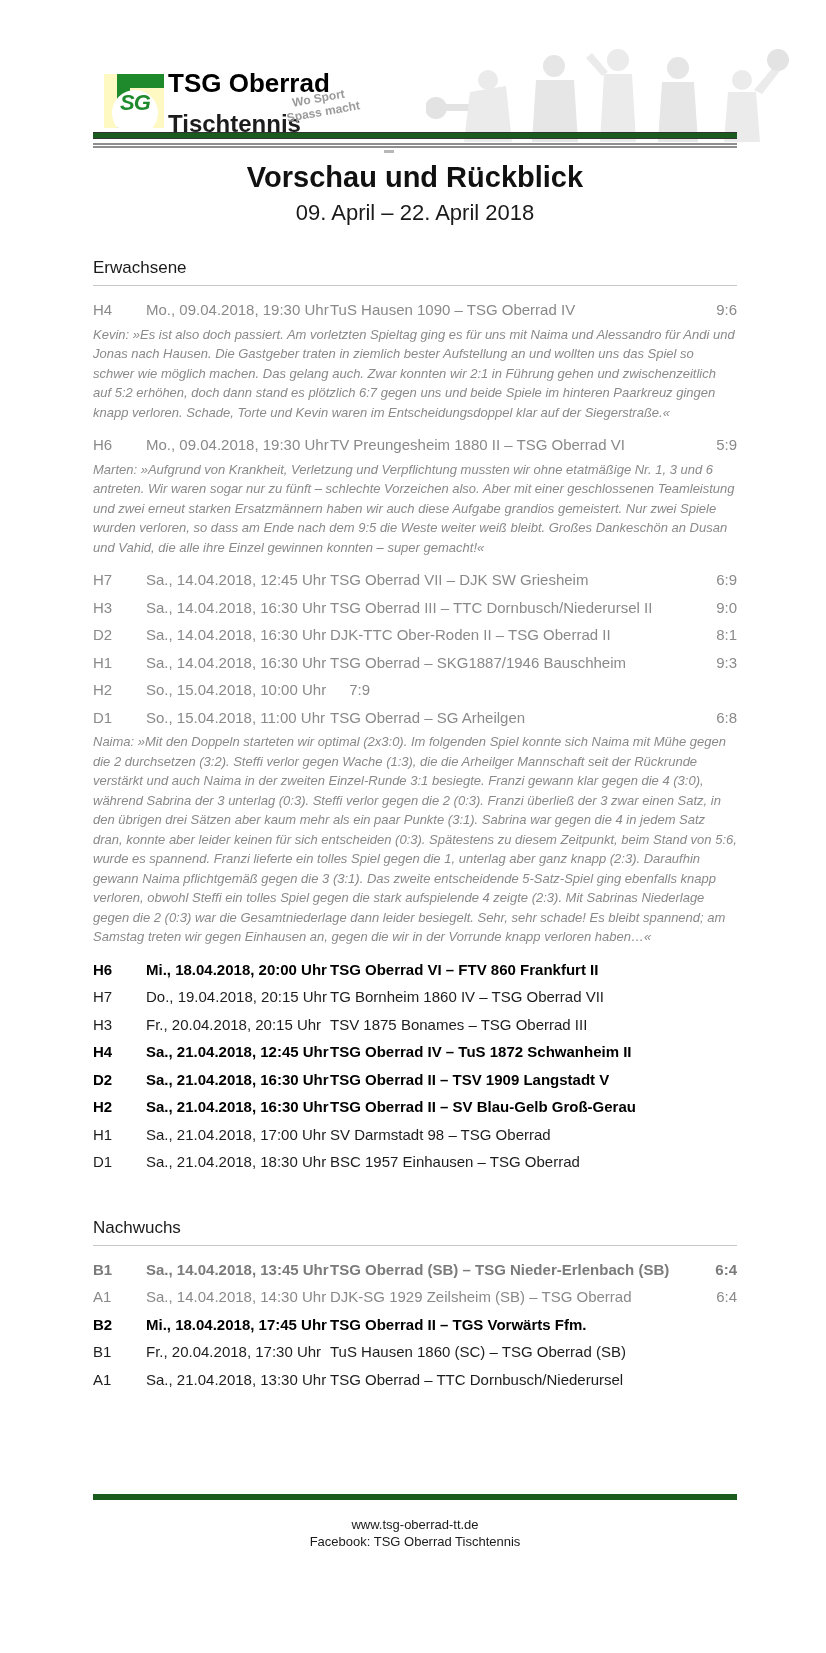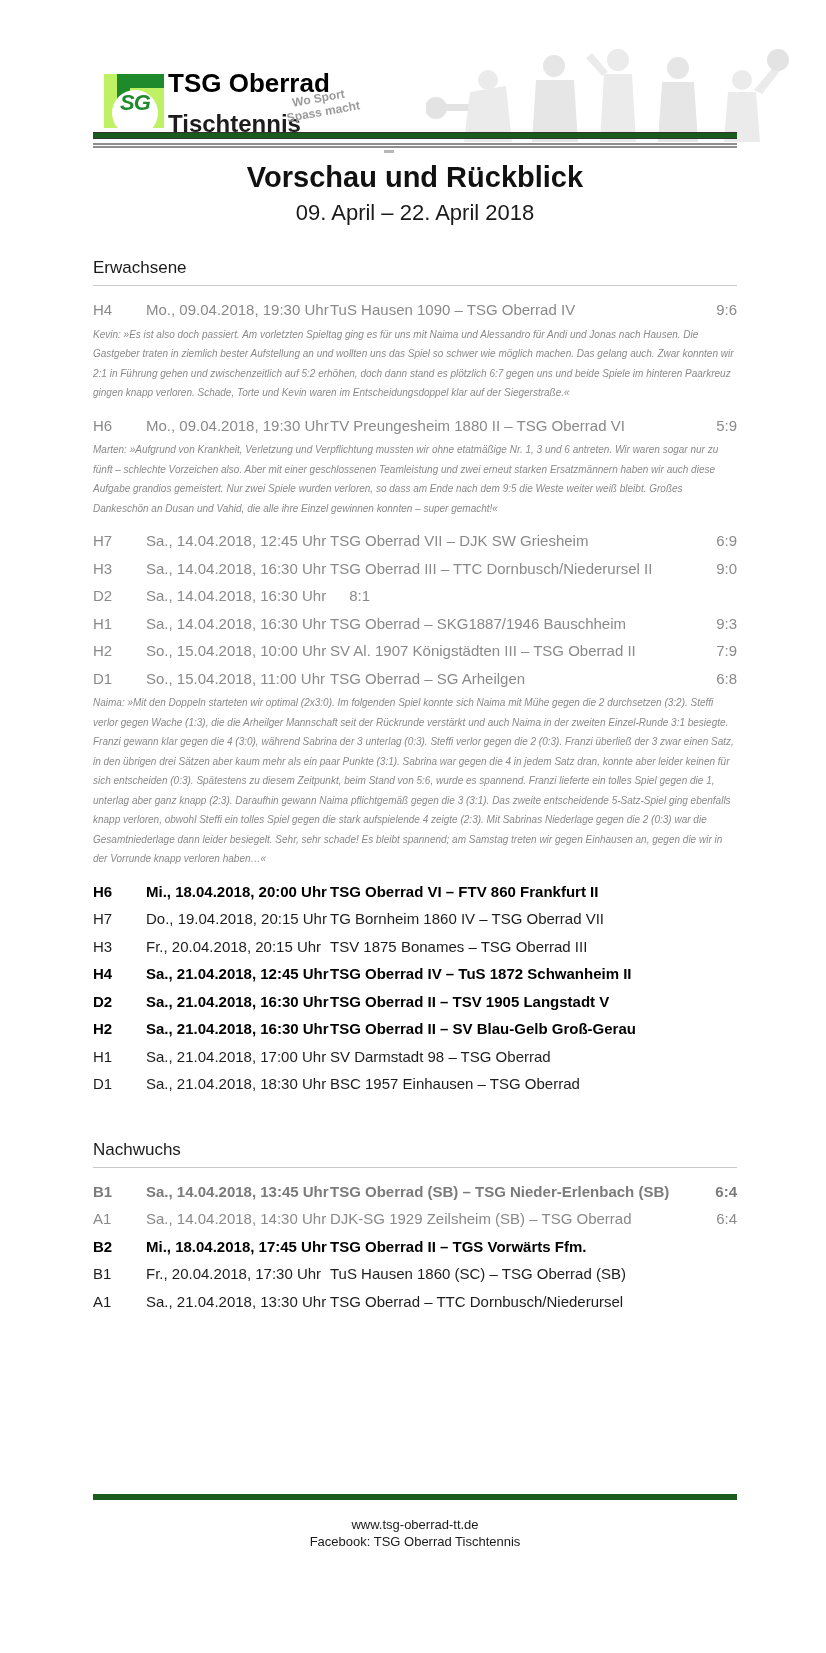--- a/index.html
+++ b/index.html
@@ -6,21 +6,21 @@
   html, body { background: #ffffff; }
   body {
     width: 826px; height: 1653px; overflow: hidden;
     font-family: "Liberation Sans", "DejaVu Sans", sans-serif;
     position: relative;
   }
   .page { width: 826px; height: 1653px; position: relative; background: #fff; }
 
   
   .header { position: absolute; top: 0; left: 0; width: 826px; height: 158px; }
-  .logo-box { position: absolute; left: 104px; top: 74px; width: 60px; height: 54px; background: #bef264; overflow: hidden; }
+  .logo-box { position: absolute; left: 104px; top: 74px; width: 60px; height: 54px; background: #fef9c3; overflow: hidden; }
   .logo-top-bar { position: absolute; left: 13px; top: 0; right: 0; height: 14px; background: #1f8a2c; }
   .logo-stem { position: absolute; left: 13px; top: 0; width: 13px; height: 54px; background: #1f8a2c; }
   .logo-dome { position: absolute; left: 8px; top: 16px; width: 46px; height: 46px; background: #ffffff; border-radius: 50%; }
   .logo-letters { position: absolute; left: 16px; top: 16px; font-weight: bold; font-style: italic; font-size: 22px; color: #1f8a2c; letter-spacing: -1px; }
   .brand { position: absolute; left: 168px; top: 70px; line-height: 1.05; }
   .brand-title { font-size: 26px; font-weight: bold; color: #000000; letter-spacing: 0px; }
   .brand-sub { font-size: 24px; font-weight: bold; color: #1c1c1c; margin-top: 14px; }
   .tagline { position: absolute; left: 293px; top: 90px; transform: rotate(-10deg); color: #9b9b9b; font-size: 12px; font-weight: bold; line-height: 14px; }
   .tagline .l2 { margin-left: -8px; }
   .players { position: absolute; right: 28px; top: 46px; }
@@ -42,21 +42,21 @@
   .c-label { width: 53px; flex: 0 0 53px; }
   .c-date { width: 184px; flex: 0 0 184px; }
   .c-teams { flex: 1 1 auto; padding-right: 6px; }
   .c-result { flex: 0 0 40px; text-align: right; }
 
   .row.past { color: #8a8a8a; font-weight: normal; }
   .row.past-bold { color: #7b7b7b; font-weight: bold; }
   .row.upcoming { color: #1d1d1d; font-weight: normal; }
   .row.upcoming-bold { color: #000; font-weight: bold; }
 
-  .report { font-style: italic; color: #8a8a8a; font-size: 10px; line-height: 19.5px; margin: 1px 0 9px 0; }
+  .report { font-style: italic; color: #8a8a8a; font-size: 13px; line-height: 19.5px; margin: 1px 0 9px 0; }
 
   
   .footer { position: absolute; left: 93px; width: 644px; top: 1494px; }
   .footer-rule { height: 6px; background: #1a5c1e; }
   .footer-text { text-align: center; margin-top: 16px; font-size: 13px; color: #1a1a1a; line-height: 17px; }
 </style>
 </head>
 <body>
 
 <div class="page">
@@ -131,32 +131,32 @@
             </div>
             <div class="row past">
               <span class="c-label">H3</span>
               <span class="c-date">Sa., 14.04.2018, 16:30 Uhr</span>
               <span class="c-teams">TSG Oberrad III – TTC Dornbusch/Niederursel II</span>
               <span class="c-result">9:0</span>
             </div>
             <div class="row past">
               <span class="c-label">D2</span>
               <span class="c-date">Sa., 14.04.2018, 16:30 Uhr</span>
+              <span class="c-teams">DJK-TTC Ober-Roden II – TSG Oberrad II</span>
               <span class="c-result">8:1</span>
             </div>
             <div class="row past">
               <span class="c-label">H1</span>
               <span class="c-date">Sa., 14.04.2018, 16:30 Uhr</span>
               <span class="c-teams">TSG Oberrad – SKG1887/1946 Bauschheim</span>
               <span class="c-result">9:3</span>
             </div>
             <div class="row past">
               <span class="c-label">H2</span>
               <span class="c-date">So., 15.04.2018, 10:00 Uhr</span>
-              <span class="c-teams">SV Al. 1907 Königstädten III – TSG Oberrad II</span>
               <span class="c-result">7:9</span>
             </div>
             <div class="row past">
               <span class="c-label">D1</span>
               <span class="c-date">So., 15.04.2018, 11:00 Uhr</span>
               <span class="c-teams">TSG Oberrad – SG Arheilgen</span>
               <span class="c-result">6:8</span>
             </div>
             <p class="report">Naima: »Mit den Doppeln starteten wir optimal (2x3:0). Im folgenden Spiel konnte sich Naima mit Mühe gegen die 2 durchsetzen (3:2). Steffi verlor gegen Wache (1:3), die die Arheilger Mannschaft seit der Rückrunde verstärkt und auch Naima in der zweiten Einzel-Runde 3:1 besiegte. Franzi gewann klar gegen die 4 (3:0), während  Sabrina der 3 unterlag (0:3). Steffi verlor gegen die 2 (0:3). Franzi überließ der 3 zwar einen Satz, in den übrigen drei Sätzen aber kaum mehr als ein paar Punkte (3:1). Sabrina war gegen die 4 in jedem Satz dran, konnte aber leider keinen für sich entscheiden (0:3). Spätestens zu diesem Zeitpunkt, beim Stand von 5:6, wurde es spannend. Franzi lieferte ein tolles Spiel gegen die 1, unterlag aber ganz knapp (2:3). Daraufhin gewann Naima pflichtgemäß gegen die 3 (3:1). Das zweite entscheidende 5-Satz-Spiel ging ebenfalls knapp verloren, obwohl Steffi ein tolles Spiel gegen die stark aufspielende 4 zeigte (2:3). Mit Sabrinas Niederlage gegen die 2 (0:3) war die Gesamtniederlage dann leider besiegelt. Sehr, sehr schade! Es bleibt spannend; am Samstag treten wir gegen Einhausen an, gegen die wir in der Vorrunde knapp verloren haben…«</p>
             <div class="row upcoming-bold">
@@ -179,21 +179,21 @@
             </div>
             <div class="row upcoming-bold">
               <span class="c-label">H4</span>
               <span class="c-date">Sa., 21.04.2018, 12:45 Uhr</span>
               <span class="c-teams">TSG Oberrad IV – TuS 1872 Schwanheim II</span>
               <span class="c-result"></span>
             </div>
             <div class="row upcoming-bold">
               <span class="c-label">D2</span>
               <span class="c-date">Sa., 21.04.2018, 16:30 Uhr</span>
-              <span class="c-teams">TSG Oberrad II – TSV 1905 Langstadt V</span>
+              <span class="c-teams">TSG Oberrad II – TSV 1909 Langstadt V</span>
               <span class="c-result"></span>
             </div>
             <div class="row upcoming-bold">
               <span class="c-label">H2</span>
               <span class="c-date">Sa., 21.04.2018, 16:30 Uhr</span>
               <span class="c-teams">TSG Oberrad II – SV Blau-Gelb Groß-Gerau</span>
               <span class="c-result"></span>
             </div>
             <div class="row upcoming">
               <span class="c-label">H1</span>

